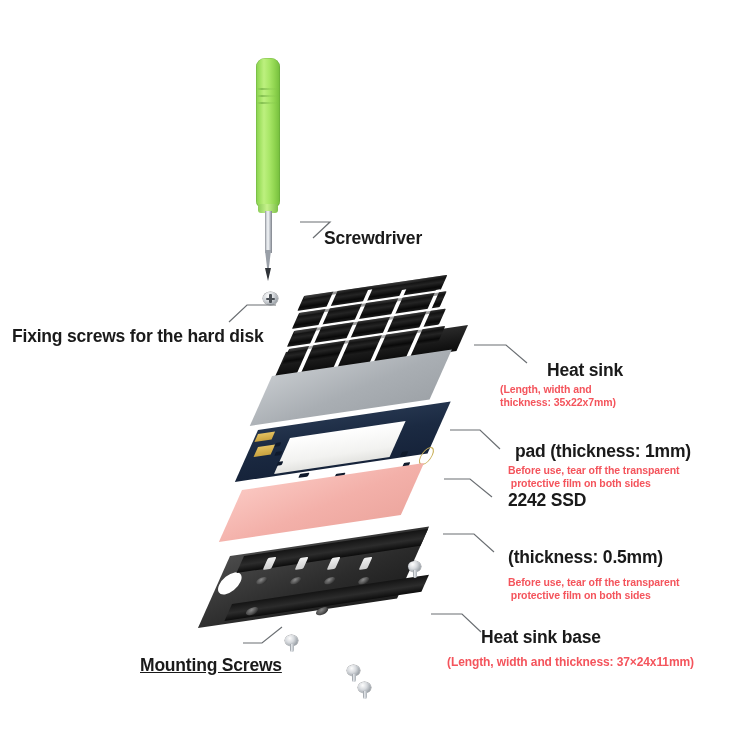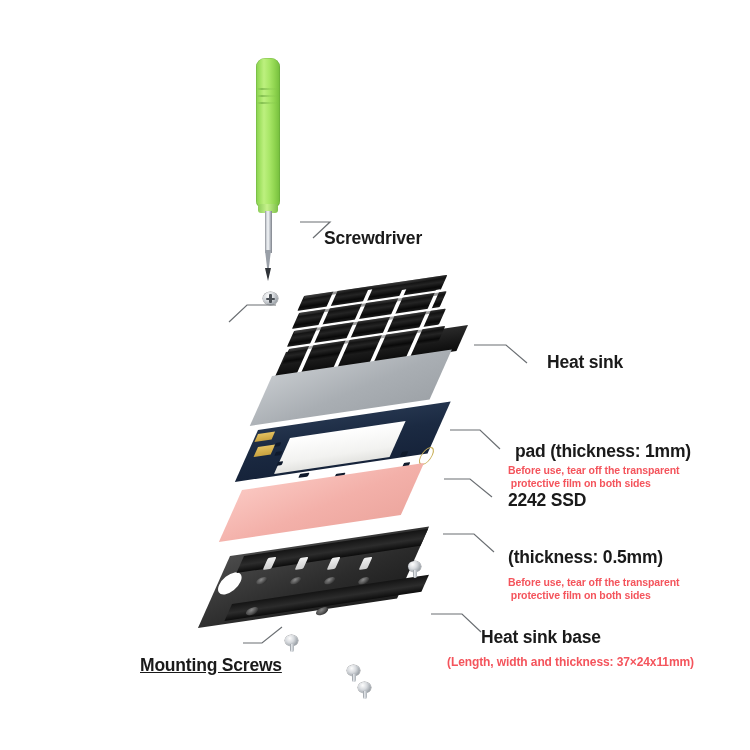--- a/index.html
+++ b/index.html
@@ -293,22 +293,25 @@
       <path d="M443,534 L474,534 L494,552"></path>
 
       <path d="M431,614 L462,614 L481,632"></path>
 
       <path d="M243,643 L262,643 L282,627"></path>
     </g>
   </svg>
 
   <div class="label big" style="left:324px; top:228px;">Screwdriver</div>
 
-
-  <div class="label big" style="left:547px; top:352px;">Heat sink</div>
+  <div class="label big" style="left:12px; top:326px;">Fixing screws for the hard disk</div>
+
+  <div class="label big" style="left:547px; top:360px;">Heat sink</div>
+  <div class="note" style="left:500px; top:383px;">(Length, width and
+thickness: 35x22x7mm)</div>
 
   <div class="label big" style="left:515px; top:441px;">pad (thickness: 1mm)</div>
   <div class="note" style="left:508px; top:464px;">Before use, tear off the transparent
  protective film on both sides</div>
 
   <div class="label big" style="left:508px; top:490px;">2242 SSD</div>
 
   <div class="label big" style="left:508px; top:547px;">(thickness: 0.5mm)</div>
   <div class="note" style="left:508px; top:576px;">Before use, tear off the transparent
  protective film on both sides</div>

